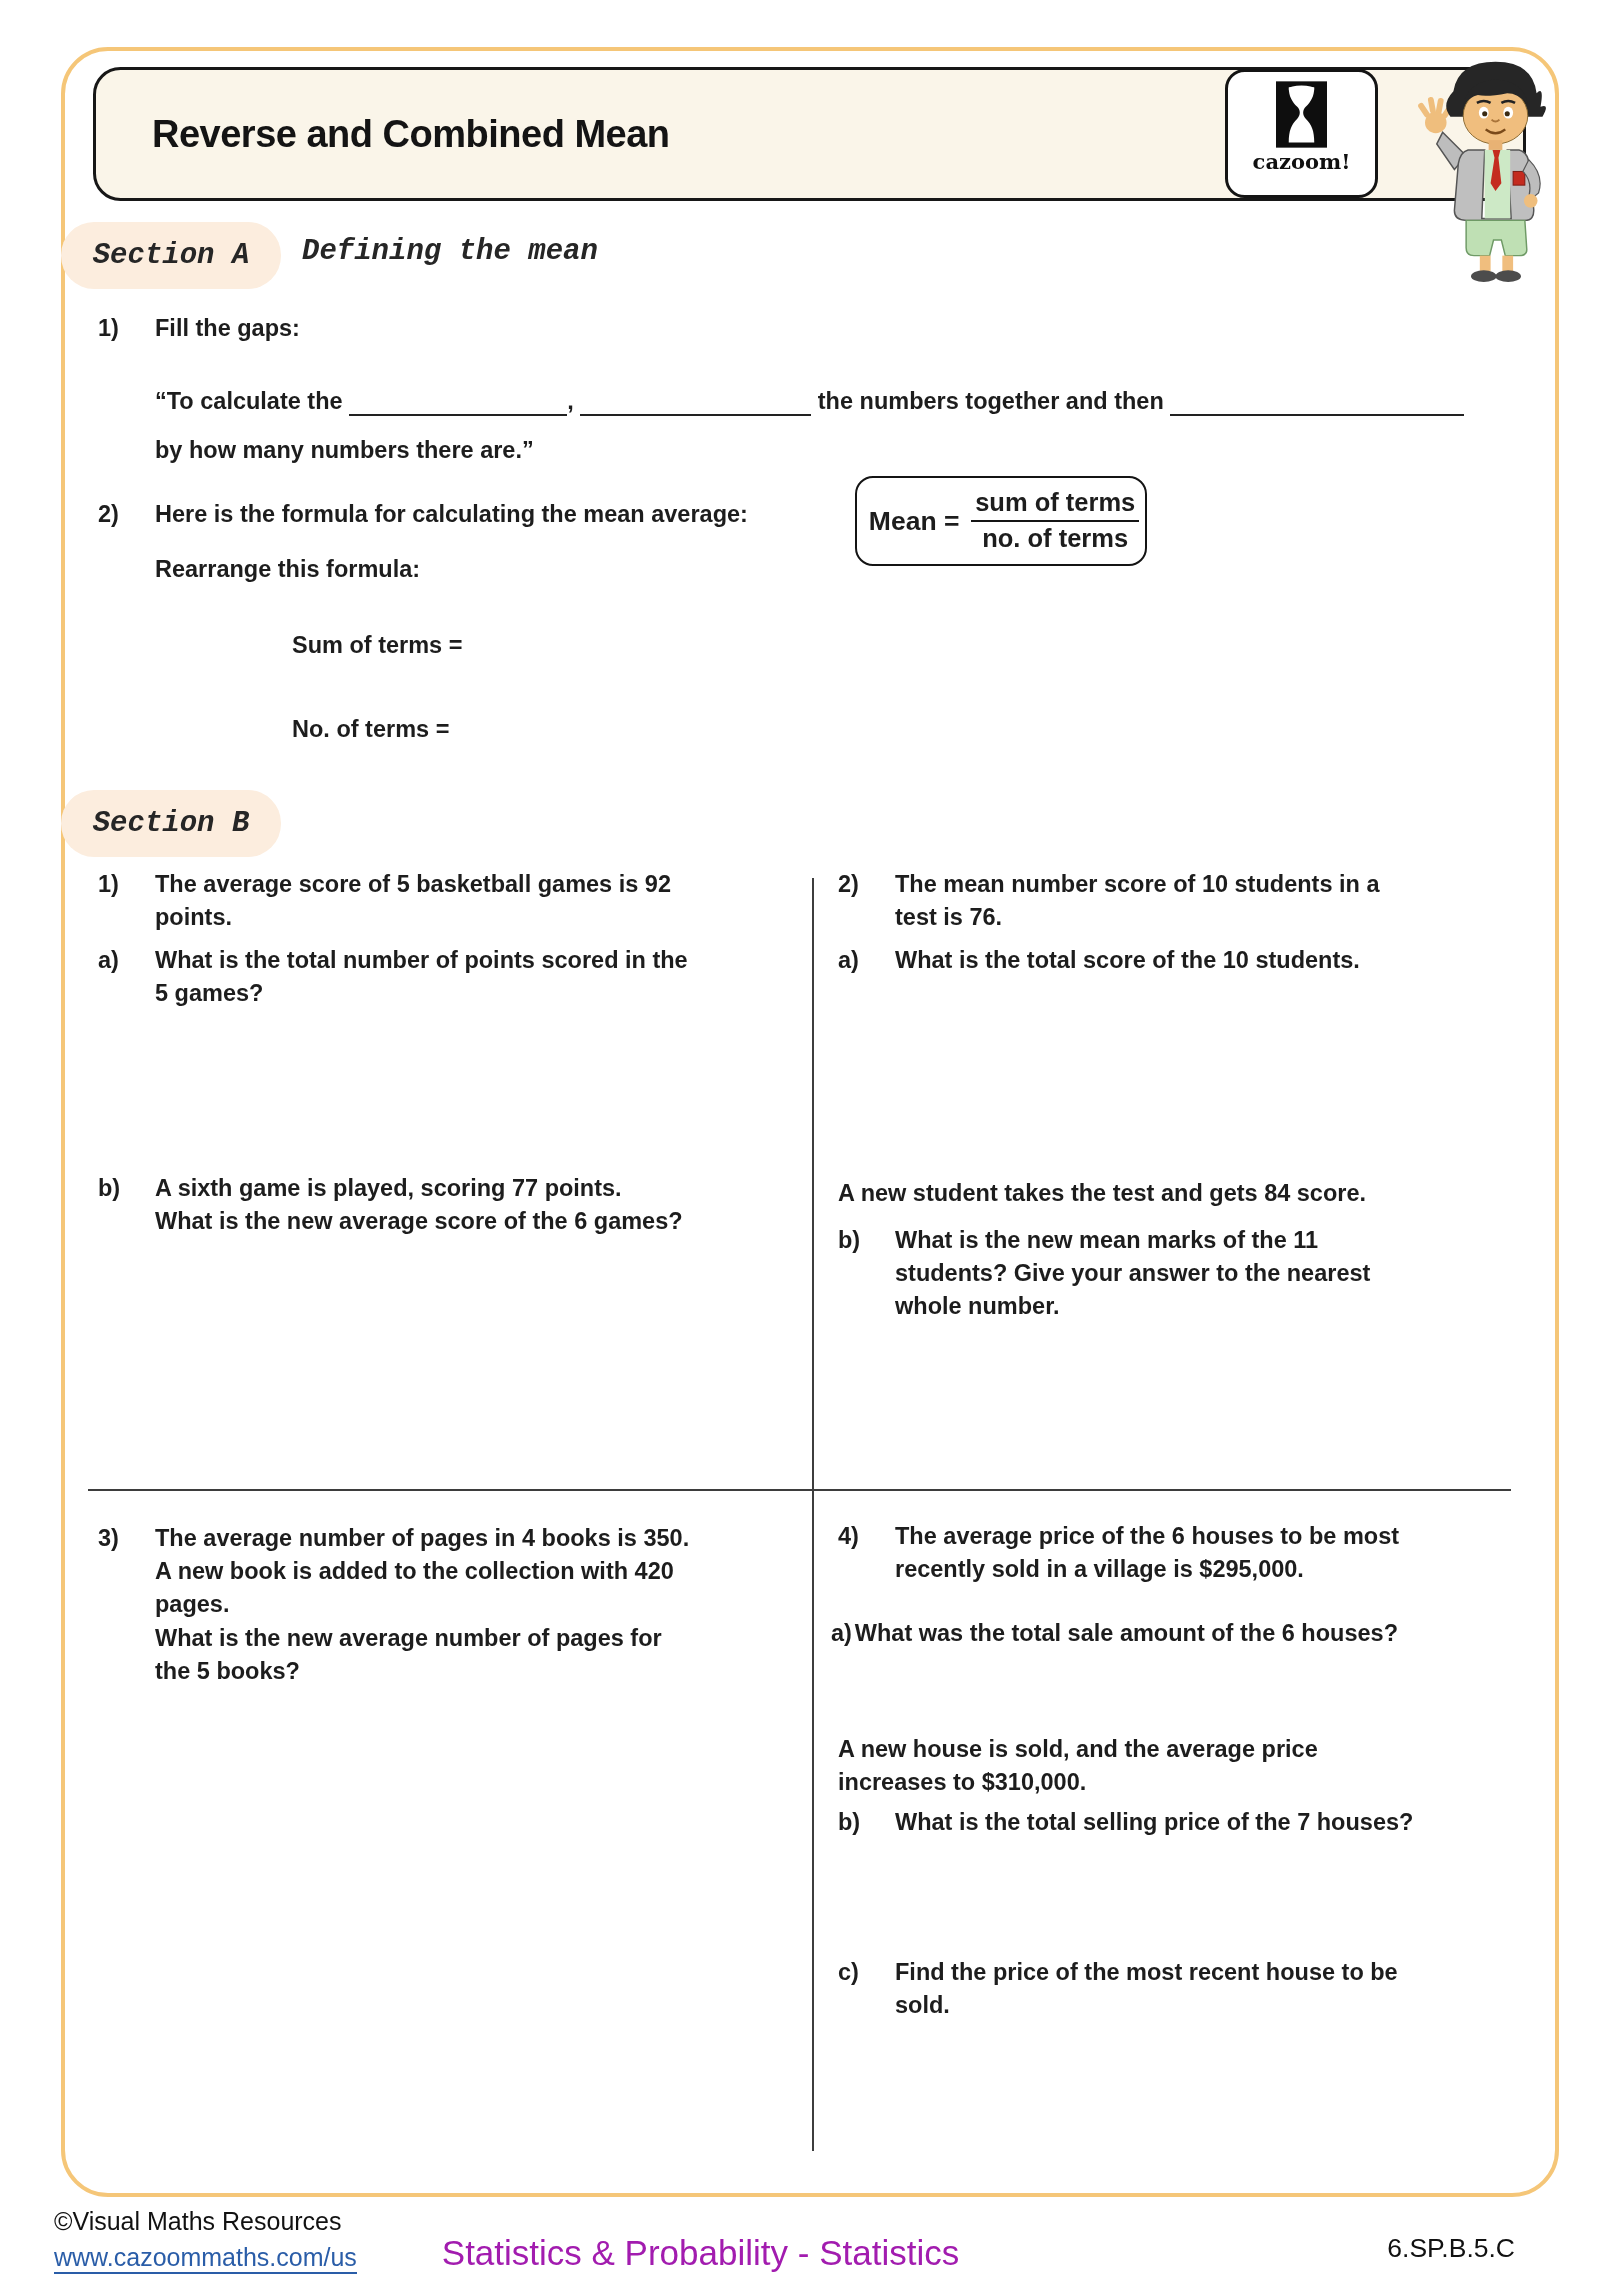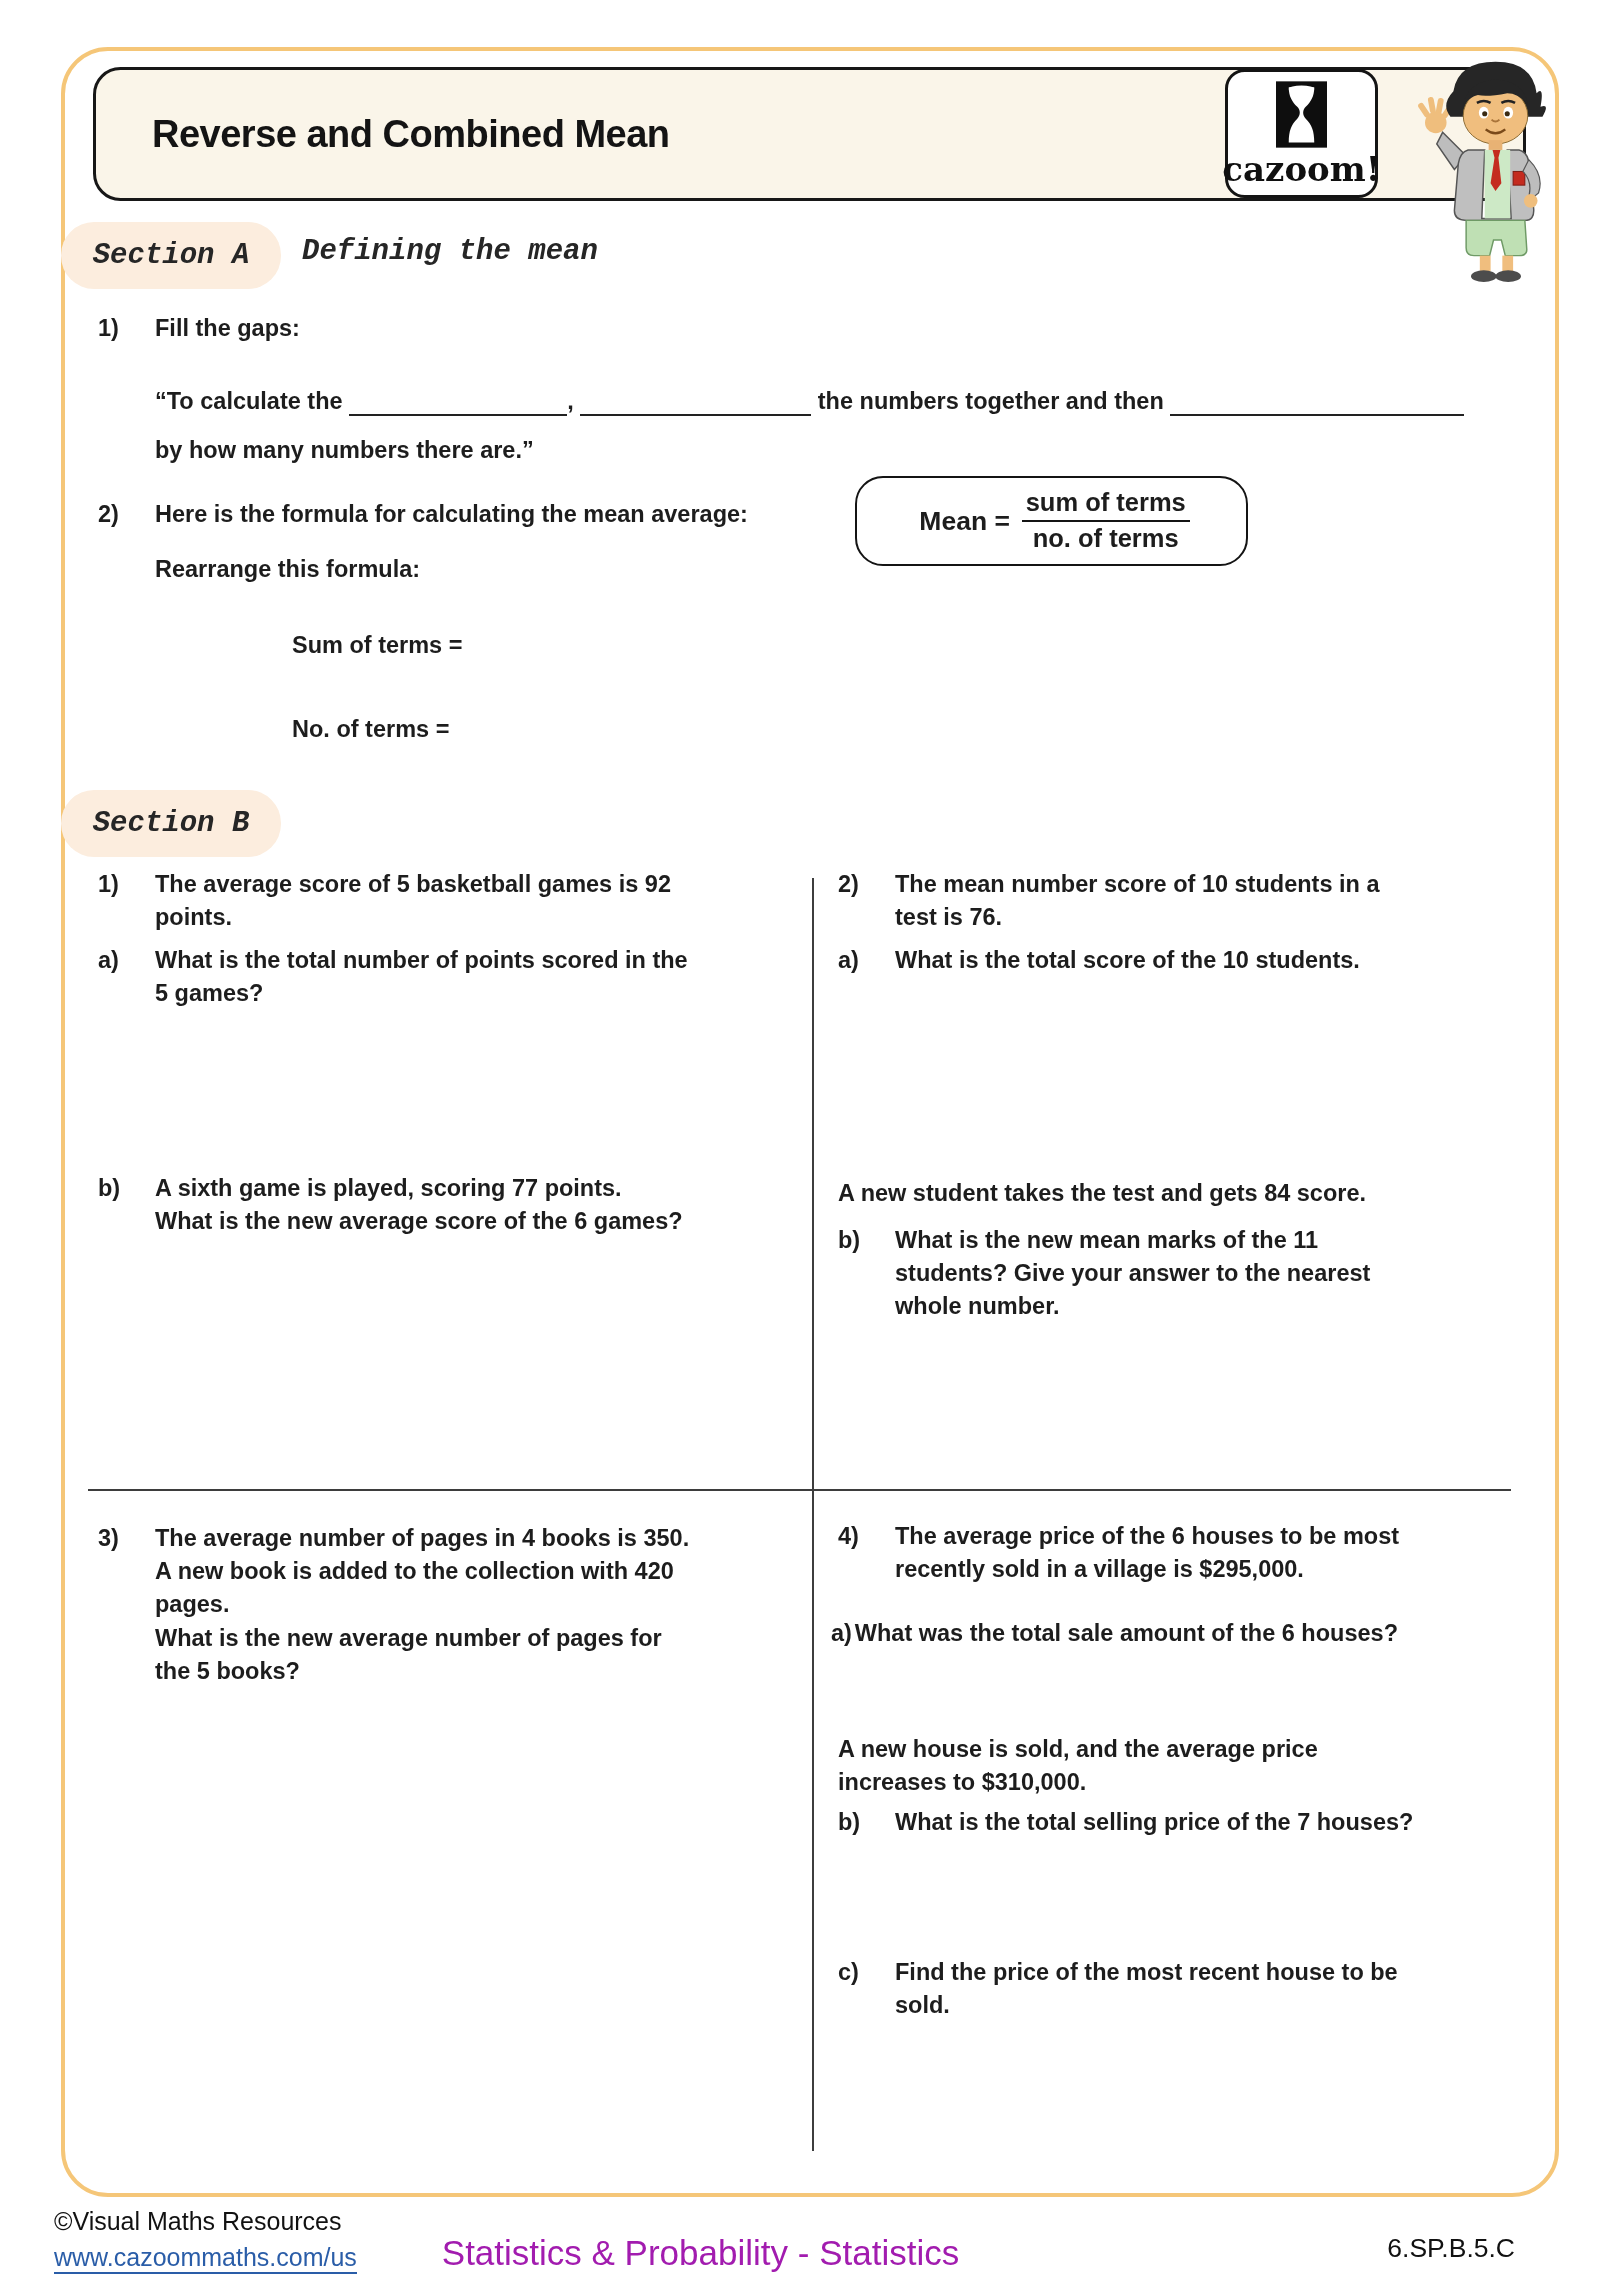--- a/index.html
+++ b/index.html
@@ -25,21 +25,21 @@
     display:flex; align-items:center; padding-left:56px;
   }
   .title-text { font-size:38px; font-weight:bold; letter-spacing:-0.5px; color:#141414; }
   .logo-box {
     position:absolute; left:1225px; top:69px; width:153px; height:129px;
     background:#ffffff; border:3.9px solid #141414; border-radius:19.6px;
     display:flex; flex-direction:column; align-items:center; justify-content:flex-start;
     padding-top:8.8px;
   }
   .logo-mark { width:51px; height:67px; display:block; }
-  .logo-word { font-family:"DejaVu Serif","Liberation Serif",serif; font-weight:bold; font-size:34px; color:#101010; margin-top:1px; }
+  .logo-word { font-family:"DejaVu Serif","Liberation Serif",serif; font-weight:bold; font-size:21px; color:#101010; margin-top:1px; }
   .boy { position:absolute; left:1409px; top:54px; width:172px; height:230px; }
 
   
   .pill {
     position:absolute; left:61px; width:220px; height:67px;
     background:#FCEDDE; border-radius:33px;
     display:flex; align-items:center; justify-content:center;
   }
   .pill-a { top:222px; }
   .pill-b { top:790px; }
@@ -60,22 +60,22 @@
   
   .prompt-row { position:absolute; left:98px; top:312px; display:flex; }
   .gap-para { position:absolute; left:155px; top:378px; width:1362px; line-height:47px; }
   .blank { display:inline-block; height:29px; border-bottom:2.9px solid #222; vertical-align:-6.9px; }
   .blank-1 { width:218px; }
   .blank-2 { width:231px; }
   .blank-3 { width:294px; }
   .gap-line2 { margin-top:2px; }
   .q2-row { position:absolute; left:98px; top:498px; display:flex; width:706px; }
   .formula-box {
-    position:absolute; left:855px; top:476px; width:393px; height:90px;
-    border:2.9px solid #141414; border-radius:28px;
+    position:absolute; left:855px; top:476px; width:292px; height:90px;
+    border:2.9px solid #141414; border-radius:18px;
     display:flex; align-items:center; justify-content:center; gap:11.8px;padding-left:6px;
   }
   .formula-lhs { font-size:26.5px; font-weight:bold; }
   .fraction { display:inline-flex; flex-direction:column; align-items:center; font-size:25.5px; font-weight:bold; line-height:1.25; }
   .fraction .num { border-bottom:2.9px solid #141414; padding:0 3.9px 1px 3.9px; }
   .fraction .den { padding-top:1px; }
   .rearrange { position:absolute; left:155px; top:553px; }
   .sum-line { position:absolute; left:292px; top:629px; }
   .no-line  { position:absolute; left:292px; top:713px; }
 

